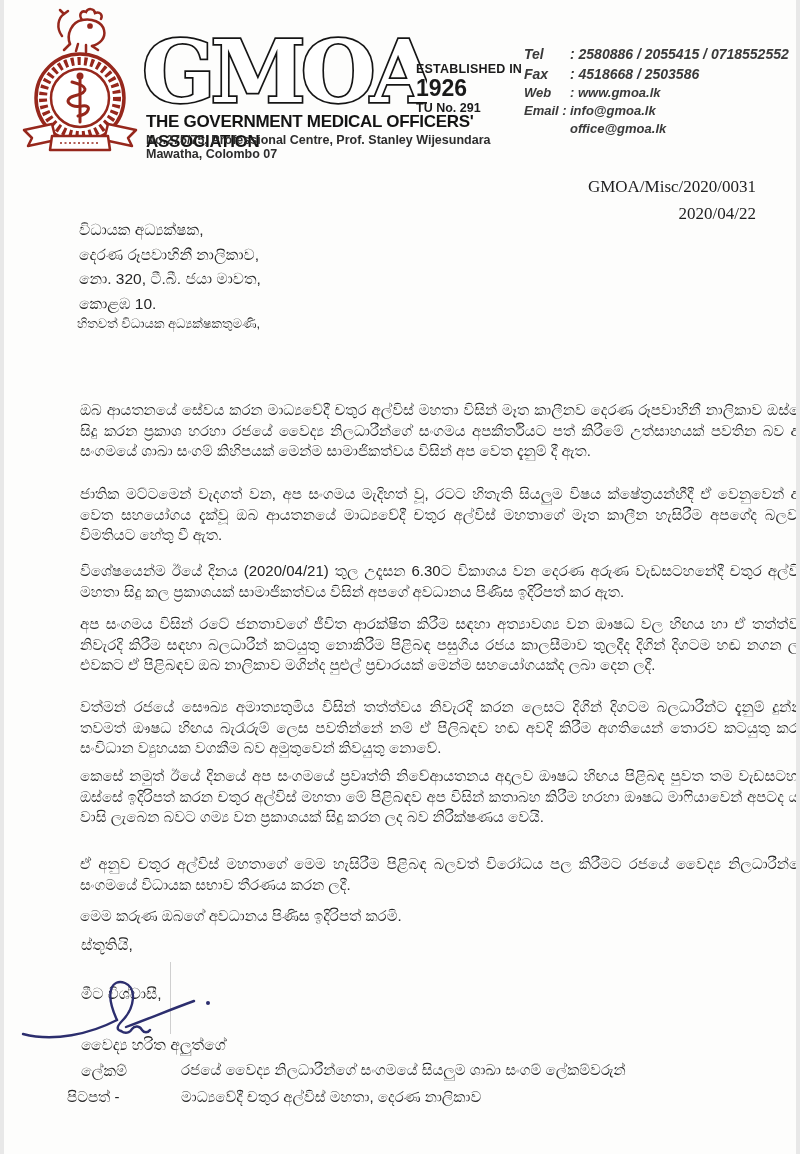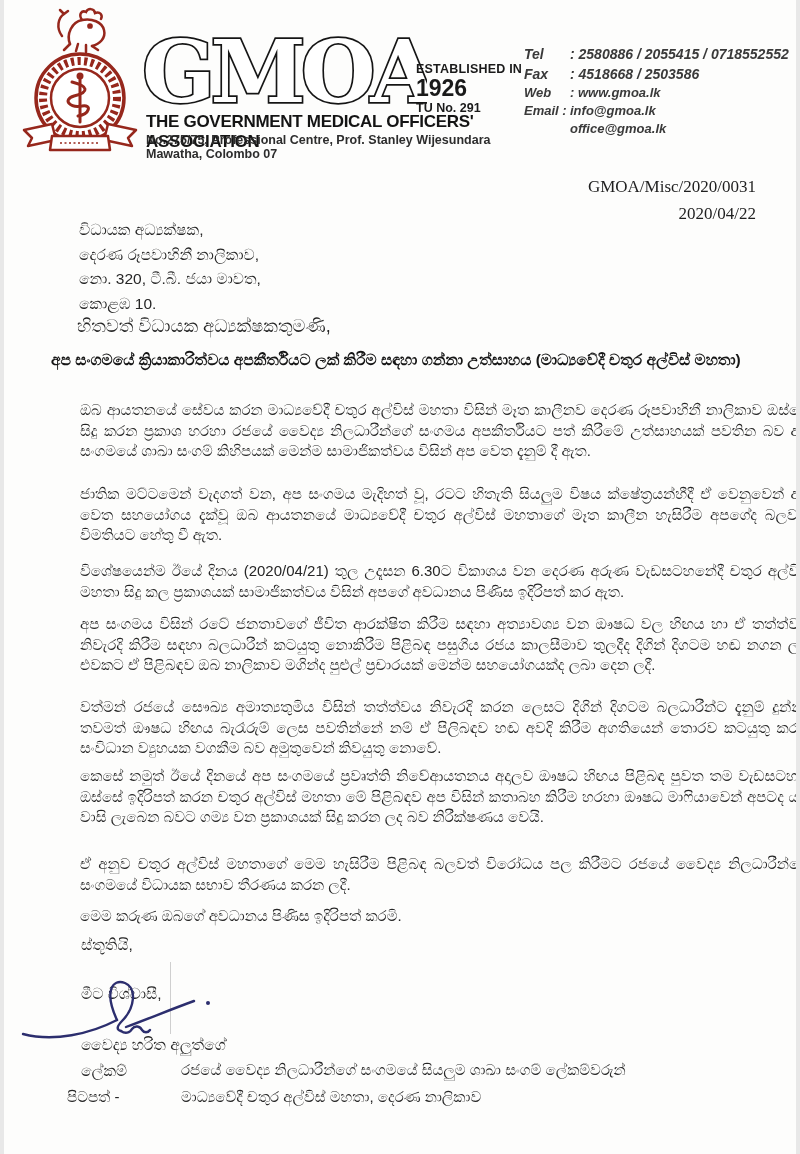--- a/index.html
+++ b/index.html
@@ -30,21 +30,21 @@
   .c-label { width:46px; font-size:14px; }
   .c-val { font-size:14px; white-space:nowrap; }
   .c-row.small .c-label, .c-row.small .c-val { font-size:13px; line-height:18px; }
   .c-email2 { margin-left:46px; font-size:13px; line-height:18px; }
   
   .ref-block { position:absolute; right:40px; top:173px; text-align:right;
     font-family:"Liberation Serif","DejaVu Serif",serif; font-size:17px; line-height:27px; color:#1f1f1f; }
   
   .sinhala { font-family:"Liberation Sans","DejaVu Sans",sans-serif; }
   .recipient { position:absolute; left:75px; top:218px; font-size:15.5px; line-height:24.5px; }
-  .salutation { position:absolute; left:73px; top:316px; font-size:18px; }
+  .salutation { position:absolute; left:73px; top:316px; font-size:13px; }
   .subject { position:absolute; left:47px; top:348px; width:714px;
     font-size:15.5px; font-weight:bold; line-height:23px; color:#161616; }
   .para { position:absolute; left:40px; width:730px; font-size:15px; line-height:20.5px;
     text-align:justify; color:#262626;margin-left:36px; }
   .p1{top:400px;} .p2{top:484px;} .p3{top:561px;} .p4{top:614px;}
   .p5{top:697px;} .p6{top:766px;} .p7{top:854px;} .p8{top:906px; text-align:left;}
   
   .thanks { position:absolute; left:77px; top:936px; font-size:15.5px; }
   .faithfully { position:absolute; left:77px; top:961px; font-size:15.5px;margin-top:24px; }
   .signature { position:absolute; left:16px; top:976px; }
@@ -129,21 +129,20 @@
 
   <div class="recipient sinhala">
     <div>විධායක අධ්‍යක්ෂක,</div>
     <div>දෙරණ රූපවාහිනී නාලිකාව,</div>
     <div>නො. 320, ටී.බී. ජයා මාවත,</div>
     <div>කොළඹ 10.</div>
   </div>
 
   <div class="salutation sinhala">හිතවත් විධායක අධ්‍යක්ෂකතුමණි,</div>
 
-  <div class="subject sinhala">අප සංගමයේ ක්‍රියාකාරිත්වය අපකීර්තියට ලක් කිරීම සඳහා ගන්නා උත්සාහය (මාධ්‍යවේදී චතුර අල්විස් මහතා)</div>
 
   <div class="para sinhala p1">ඔබ ආයතනයේ සේවය කරන මාධ්‍යවේදී චතුර අල්විස් මහතා විසින් මෑත කාලීනව දෙරණ රූපවාහිනී නාලිකාව ඔස්සේ සිදු කරන ප්‍රකාශ හරහා රජයේ වෛද්‍ය නිලධාරීන්ගේ සංගමය අපකීර්තියට පත් කිරීමේ උත්සාහයක් පවතින බව අප සංගමයේ ශාඛා සංගම් කිහිපයක් මෙන්ම සාමාජිකත්වය විසින් අප වෙත දැනුම් දී ඇත.</div>
   <div class="para sinhala p2">ජාතික මට්ටමෙන් වැදගත් වන, අප සංගමය මැදිහත් වූ, රටට හිතැති සියලුම විෂය ක්ෂේත්‍රයන්හීදී ඒ වෙනුවෙන් අප වෙත සහයෝගය දැක්වූ ඔබ ආයතනයේ මාධ්‍යවේදී චතුර අල්විස් මහතාගේ මෑත කාලීන හැසිරීම අපගේද බලවත් විමතියට හේතු වී ඇත.</div>
   <div class="para sinhala p3">විශේෂයෙන්ම ඊයේ දිනය (2020/04/21) තුල උදෑසන 6.30ට විකාශය වන දෙරණ අරුණ වැඩසටහනේදී චතුර අල්විස් මහතා සිදු කල ප්‍රකාශයක් සාමාජිකත්වය විසින් අපගේ අවධානය පිණිස ඉදිරිපත් කර ඇත.</div>
   <div class="para sinhala p4">අප සංගමය විසින් රටේ ජනතාවගේ ජීවිත ආරක්ෂිත කිරීම සඳහා අත්‍යාවශ්‍ය වන ඖෂධ වල හිඟය හා ඒ තත්ත්වය නිවැරදි කිරීම සඳහා බලධාරීන් කටයුතු නොකිරීම පිළිබඳ පසුගිය රජය කාලසීමාව තුලදීද දිගින් දිගටම හඬ නගන ලදී. එවකට ඒ පිළිබඳව ඔබ නාලිකාව මගින්ද පුළුල් ප්‍රචාරයක් මෙන්ම සහයෝගයක්ද ලබා දෙන ලදී.</div>
   <div class="para sinhala p5">වත්මන් රජයේ සෞඛ්‍ය අමාත්‍යතුමිය විසින් තත්ත්වය නිවැරදි කරන ලෙසට දිගින් දිගටම බලධාරීන්ට දැනුම් දුන්නද තවමත් ඖෂධ හිඟය බැරෑරුම් ලෙස පවතින්නේ නම් ඒ පිලිබඳව හඬ අවදි කිරීම අගතියෙන් තොරව කටයුතු කරන සංවිධාන ව්‍යුහයක වගකීම බව අමුතුවෙන් කිවයුතු නොවේ.</div>
   <div class="para sinhala p6">කෙසේ නමුත් ඊයේ දිනයේ අප සංගමයේ ප්‍රවෘත්ති නිවේආයතනය අදාලව ඖෂධ හිඟය පිළිබඳ පුවත තම වැඩසටහන ඔස්සේ ඉදිරිපත් කරන චතුර අල්විස් මහතා මේ පිළිබඳව අප විසින් කතාබහ කිරීම හරහා ඖෂධ මාෆියාවෙන් අපටද යම් වාසි ලැබෙන බවට ගම්‍ය වන ප්‍රකාශයක් සිදු කරන ලද බව නිරීක්ෂණය වෙයි.</div>
   <div class="para sinhala p7">ඒ අනුව චතුර අල්විස් මහතාගේ මෙම හැසිරීම පිළිබඳ බලවත් විරෝධය පල කිරීමට රජයේ වෛද්‍ය නිලධාරීන්ගේ සංගමයේ විධායක සභාව තීරණය කරන ලදී.</div>
   <div class="para sinhala p8">මෙම කරුණ ඔබගේ අවධානය පිණිස ඉදිරිපත් කරමි.</div>
 

